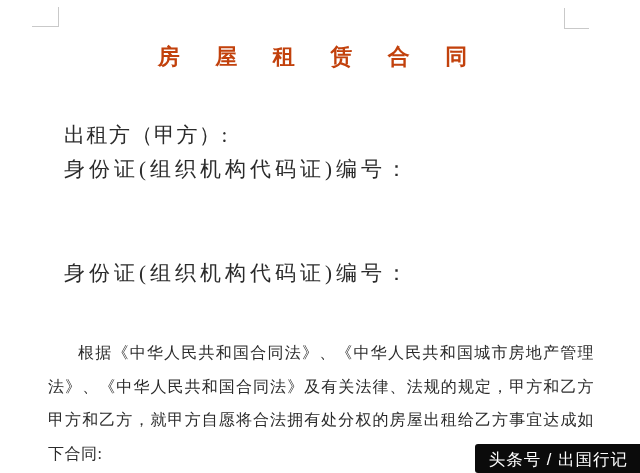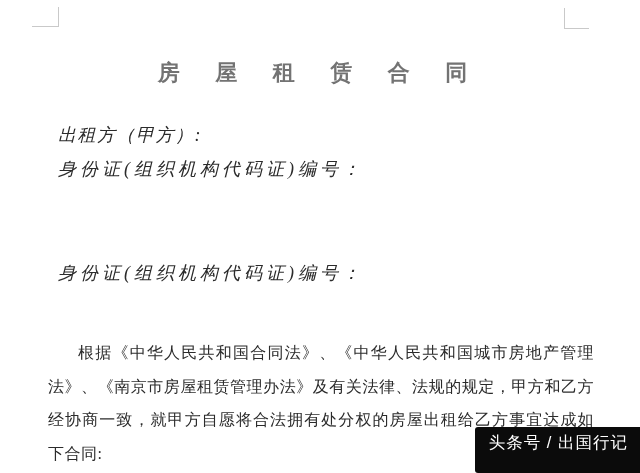--- a/index.html
+++ b/index.html
@@ -8,40 +8,40 @@
     font-family:"Liberation Serif","DejaVu Serif",serif;color:#2b2b2b;
   }
   
   .mark{position:absolute;background:#c9c9c9;}
   .mark-left-v{left:58px;top:7px;width:1px;height:20px;}
   .mark-left-h{left:32px;top:26px;width:27px;height:1px;}
   .mark-right-v{left:564px;top:8px;width:1px;height:21px;}
   .mark-right-h{left:564px;top:28px;width:25px;height:1px;}
 
   .doc-title{
-    position:absolute;top:43px;left:0;right:0;margin:16px;
-    text-align:center;font-size:22px;font-weight:bold;color:#737373;
+    position:absolute;top:43px;left:0;right:0;margin:0;
+    text-align:center;font-size:22px;font-weight:bold;color:#c2410c;
     letter-spacing:15px;line-height:28px;
   }
-  .label{position:absolute;left:58px;font-size:18px;line-height:22px;white-space:nowrap;font-style:italic;}
+  .label{position:absolute;left:64px;font-size:21px;line-height:22px;white-space:nowrap;}
   .l1{top:124px;letter-spacing:1.5px;}
   .l2{top:158px;letter-spacing:4px;}
   .l3{top:230px;letter-spacing:1.5px;}
   .l4{top:262px;letter-spacing:4px;}
 
   .preamble{
     position:absolute;left:48px;right:46px;top:328px;
     font-size:16px;line-height:33.5px;letter-spacing:0.5px;
   }
   .pline{text-align:justify;text-align-last:justify;}
   .pline.first{text-indent:30px;margin-top:8px;}
   .pline.last{text-align:center;text-align-last:left;}
 
   .watermark{
-    position:absolute;right:0;bottom:0;height:46px;line-height:31px;
+    position:absolute;right:0;bottom:0;height:29px;line-height:31px;
     padding:0 12px 0 14px;border-radius:3px 0 0 3px;
     background:#0b0b0b;color:#ffffff;
     font-family:"Liberation Sans","DejaVu Sans",sans-serif;
     font-size:16.5px;letter-spacing:1px;white-space:nowrap;
   }
 </style>
 </head>
 <body>
 
 <div class="page">
@@ -55,22 +55,22 @@
 
   <div class="label l1">出租方（甲方）:</div>
 
   <div class="label l2">身份证(组织机构代码证)编号：</div>
 
 
   <div class="label l4">身份证(组织机构代码证)编号：</div>
 
   <div class="preamble">
     <div class="pline first">根据《中华人民共和国合同法》、《中华人民共和国城市房地产管理</div>
-    <div class="pline">法》、《南京市房屋租赁管理办法》及有关法律、法规的规定，甲方和乙方</div>
-    <div class="pline">经协商一致，就甲方自愿将合法拥有处分权的房屋出租给乙方事宜达成如</div>
+    <div class="pline">法》、《中华人民共和国合同法》及有关法律、法规的规定，甲方和乙方</div>
+    <div class="pline">甲方和乙方，就甲方自愿将合法拥有处分权的房屋出租给乙方事宜达成如</div>
     <div class="pline last">下合同:</div>
   </div>
 
   <div class="watermark">
     <span>头条号 / 出国行记</span>
   </div>
 
 </div>
 
 </body></html>

